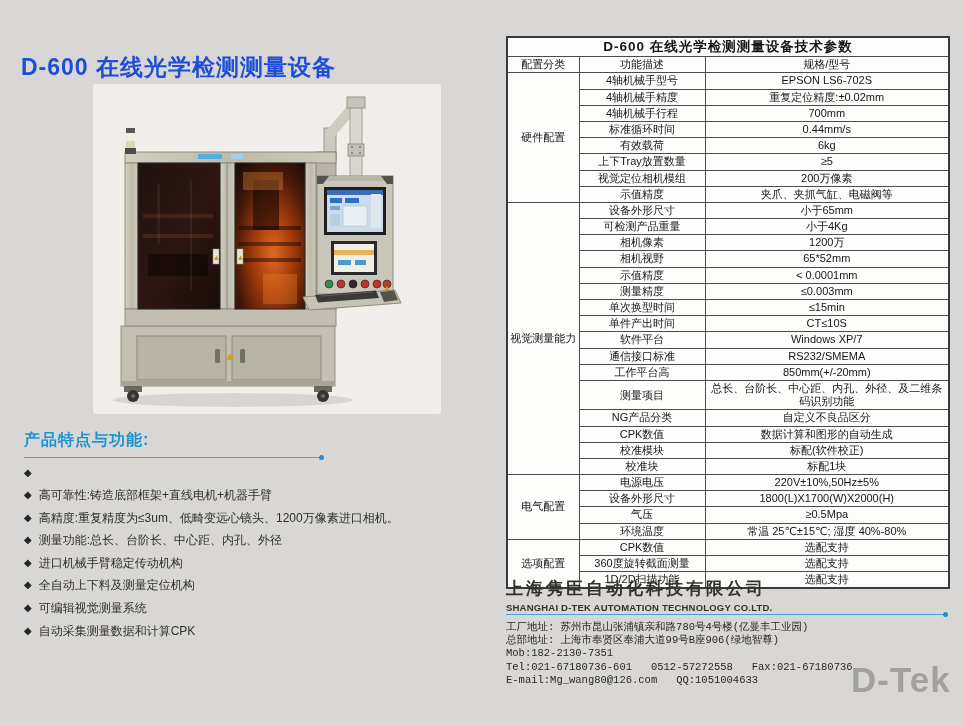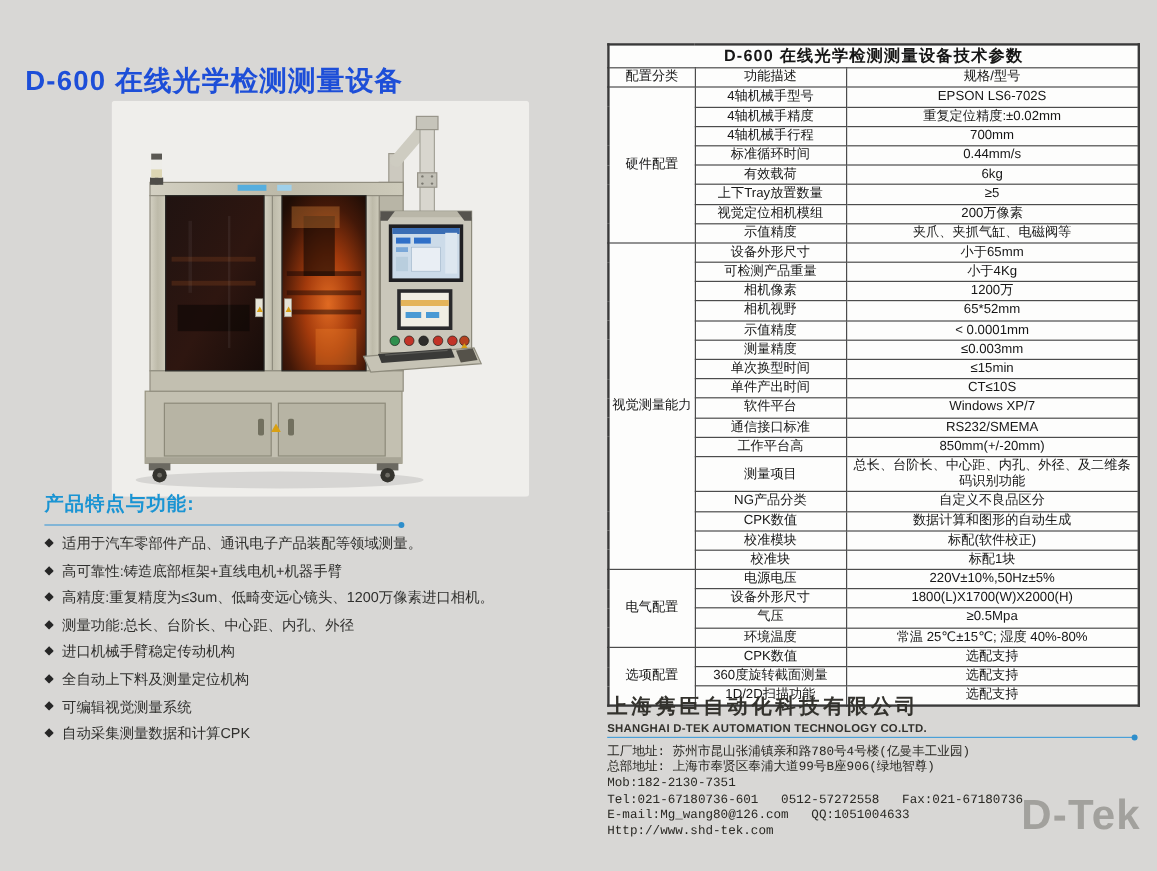--- a/index.html
+++ b/index.html
@@ -11,21 +11,21 @@
   }
   .abs{position:absolute;}
 
   
   .page-title{
     left:21px;top:52px;
     font-size:23px;font-weight:bold;color:#1d4ed8;letter-spacing:1px;
   }
   .photo-wrap{left:93px;top:84px;width:348px;height:330px;}
 
-  .features{left:24px;top:410px;width:450px;margin-left:13px;}
+  .features{left:24px;top:430px;width:450px;}
   .features-heading{
     font-size:16px;font-weight:bold;color:#1a94d3;letter-spacing:1px;margin:0 0 6px 0;
   }
   .blue-rule{
     position:relative;height:1px;background:#4aa0d8;
   }
   .blue-rule::after{
     content:"";position:absolute;right:-2px;top:-2px;width:5px;height:5px;
     border-radius:50%;background:#2e8ecb;
   }
@@ -212,21 +212,20 @@
   </g>
 </svg>
 </div>
 
 <div class="abs features">
   <div class="features-heading">产品特点与功能:</div>
   <div class="blue-rule"></div>
   <ul>
     <li>
         <span class="diamond">◆</span>
-        <span>适用于汽车零部件产品、通讯电子产品装配等领域测量。</span>
       </li>
     <li>
         <span class="diamond">◆</span>
         <span>高可靠性:铸造底部框架+直线电机+机器手臂</span>
       </li>
     <li>
         <span class="diamond">◆</span>
         <span>高精度:重复精度为≤3um、低畸变远心镜头、1200万像素进口相机。</span>
       </li>
     <li>
@@ -404,16 +403,15 @@
 
 <div class="abs company">
   <div class="company-name">上海隽臣自动化科技有限公司</div>
   <div class="company-name-en">SHANGHAI D-TEK AUTOMATION TECHNOLOGY CO.LTD.</div>
   <div class="blue-rule"></div>
   <div class="company-line">工厂地址: 苏州市昆山张浦镇亲和路780号4号楼(亿曼丰工业园)</div>
   <div class="company-line">总部地址: 上海市奉贤区奉浦大道99号B座906(绿地智尊)</div>
   <div class="company-line">Mob:182-2130-7351</div>
   <div class="company-line">Tel:021-67180736-601   0512-57272558   Fax:021-67180736</div>
   <div class="company-line">E-mail:Mg_wang80@126.com   QQ:1051004633</div>
-  <div class="company-line">Http://www.shd-tek.com</div>
 </div>
 
 <div class="abs watermark">D-Tek</div>
 
 </body></html>

